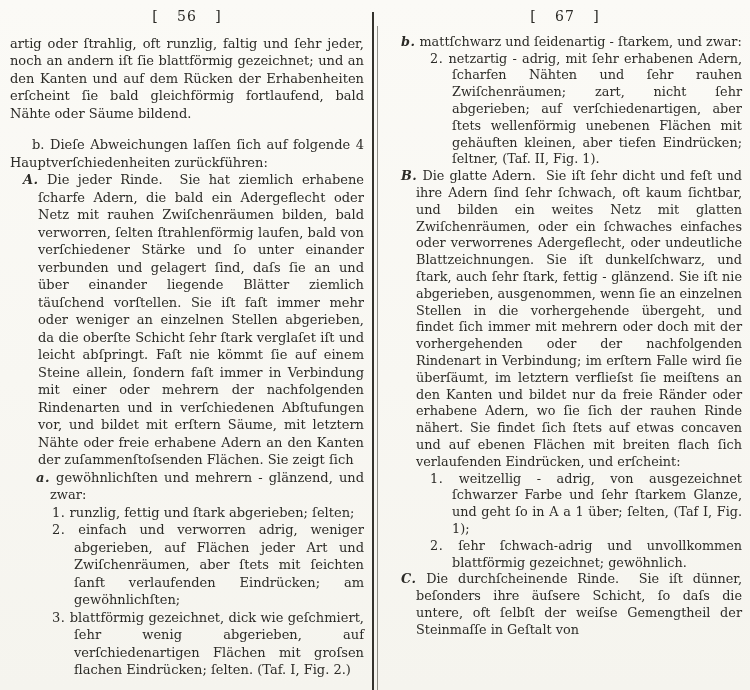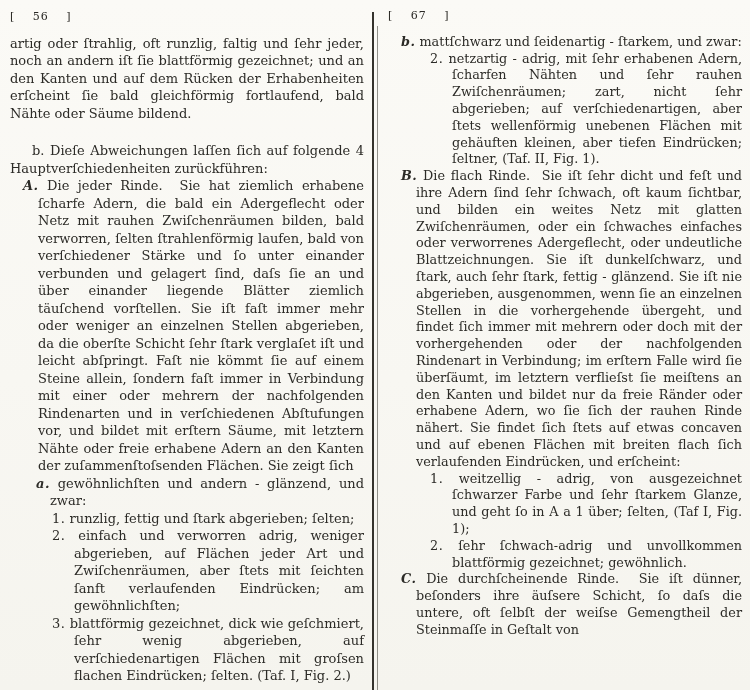--- a/index.html
+++ b/index.html
@@ -14,25 +14,25 @@
     position:relative;width:750px;height:690px;overflow:hidden;
     background:linear-gradient(180deg,#fbfaf6 0%,#f8f7f2 55%,#f5f4ee 100%);
   }
   
   .divider{position:absolute;left:372px;top:12px;bottom:0;width:2px;background:#35332d;}
   .divider2{position:absolute;left:377px;top:26px;bottom:0;width:1px;background:rgba(60,58,50,.55);}
   .col{position:absolute;top:6px;width:354px;text-align:justify;}
   .col-left{left:10px;font-size:13px;line-height:17.5px;}
   .col-right{left:388px;font-size:12.8px;line-height:16.8px;}
   .pagenum{
-    font-size:11px;word-spacing:13px;
+    text-align:center;font-size:14px;word-spacing:13px;
     letter-spacing:1px;margin:2px 0 9px 0;color:#2a2925;
   }
   p,.blk{margin:0;}
-  .indent{text-indent:22px;margin-top:20px;}
+  .indent{text-indent:22px;margin-top:14px;}
   .hang{padding-left:28px;text-indent:-15px;}
   .sub{padding-left:40px;text-indent:-14px;}
   .num{padding-left:64px;text-indent:-22px;}
   .it{}
   .mk{font-weight:bold;font-style:italic;letter-spacing:.5px;}
   .n{letter-spacing:.5px;}
 </style>
 </head>
 <body>
 
@@ -49,41 +49,41 @@
     <p class="indent"><span class="it">b.</span> <span>Dieſe Abweichungen laſſen ſich auf folgende 4 Hauptverſchiedenheiten zurückführen:</span></p>
 
     <div class="blk hang">
       <span class="mk">A.</span>
       <span class="it">Die jeder Rinde.</span>&nbsp;
       <span>Sie hat ziemlich erhabene ſcharfe Adern, die bald ein Adergeflecht oder Netz mit rauhen Zwiſchenräumen bilden, bald verworren, ſelten ſtrahlenförmig laufen, bald von verſchiedener Stärke und ſo unter einander verbunden und gelagert ſind, daſs ſie an und über einander liegende Blätter ziemlich täuſchend vorſtellen. Sie iſt faſt immer mehr oder weniger an einzelnen Stellen abgerieben, da die oberſte Schicht ſehr ſtark verglaſet iſt und leicht abſpringt. Faſt nie kömmt ſie auf einem Steine allein, ſondern faſt immer in Verbindung mit einer oder mehrern der nachfolgenden Rindenarten und in verſchiedenen Abſtufungen vor, und bildet mit erſtern Säume, mit letztern Nähte oder freie erhabene Adern an den Kanten der zuſammenſtoſsenden Flächen. Sie zeigt ſich</span>
     </div>
 
     <div class="blk sub">
       <span class="mk">a.</span>
-      <span class="it">gewöhnlichſten</span><span> und </span><span class="it">andern - glänzend</span><span>, und zwar:</span>
+      <span class="it">gewöhnlichſten</span><span> und </span><span class="it">mehrern - glänzend</span><span>, und zwar:</span>
     </div>
 
     <div class="blk num"><span class="n">1.</span> <span>runzlig, fettig und ſtark abgerieben; ſelten;</span></div>
     <div class="blk num"><span class="n">2.</span> <span>einfach und verworren adrig, weniger abgerieben, auf Flächen jeder Art und Zwiſchenräumen, aber ſtets mit ſeichten ſanft verlaufenden Eindrücken; am gewöhnlichſten;</span></div>
     <div class="blk num"><span class="n">3.</span> <span>blattförmig gezeichnet, dick wie geſchmiert, ſehr wenig abgerieben, auf verſchiedenartigen Flächen mit groſsen flachen Eindrücken; ſelten. (Taf. I, Fig. 2.)</span></div>
   </div>
 
   <div class="col col-right">
     <div class="pagenum">[ 67 ]</div>
 
     <div class="blk hang">
       <span class="mk">b.</span>
       <span class="it">mattſchwarz</span><span> und </span><span class="it">ſeidenartig - ſtarkem</span><span>, und zwar:</span>
     </div>
 
     <div class="blk num"><span class="n">2.</span> <span>netzartig - adrig, mit ſehr erhabenen Adern, ſcharfen Nähten und ſehr rauhen Zwiſchenräumen; zart, nicht ſehr abgerieben; auf verſchiedenartigen, aber ſtets wellenförmig unebenen Flächen mit gehäuften kleinen, aber tiefen Eindrücken; ſeltner, (Taf. II, Fig. 1).</span></div>
 
     <div class="blk hang">
       <span class="mk">B.</span>
-      <span class="it">Die flach Rinde.</span>&nbsp;
+      <span class="it">Die glatte Adern.</span>&nbsp;
       <span>Sie iſt ſehr dicht und feſt und ihre Adern ſind ſehr ſchwach, oft kaum ſichtbar, und bilden ein weites Netz mit glatten Zwiſchenräumen, oder ein ſchwaches einfaches oder verworrenes Adergeflecht, oder undeutliche Blattzeichnungen. Sie iſt dunkelſchwarz, und ſtark, auch ſehr ſtark, fettig - glänzend. Sie iſt nie abgerieben, ausgenommen, wenn ſie an einzelnen Stellen in die vorhergehende übergeht, und findet ſich immer mit mehrern oder doch mit der vorhergehenden oder der nachfolgenden Rindenart in Verbindung; im erſtern Falle wird ſie überſäumt, im letztern verflieſst ſie meiſtens an den Kanten und bildet nur da freie Ränder oder erhabene Adern, wo ſie ſich der rauhen Rinde nähert. Sie findet ſich ſtets auf etwas concaven und auf ebenen Flächen mit breiten flach ſich verlaufenden Eindrücken, und erſcheint:</span>
     </div>
 
     <div class="blk num"><span class="n">1.</span> <span>weitzellig - adrig, von ausgezeichnet ſchwarzer Farbe und ſehr ſtarkem Glanze, und geht ſo in A a 1 über; ſelten, (Taf I, Fig. 1);</span></div>
     <div class="blk num"><span class="n">2.</span> <span>ſehr ſchwach-adrig und unvollkommen blattförmig gezeichnet; gewöhnlich.</span></div>
 
     <div class="blk hang">
       <span class="mk">C.</span>
       <span class="it">Die durchſcheinende Rinde.</span>&nbsp;
       <span>Sie iſt dünner, beſonders ihre äuſsere Schicht, ſo daſs die untere, oft ſelbſt der weiſse Gemengtheil der Steinmaſſe in Geſtalt von</span>

